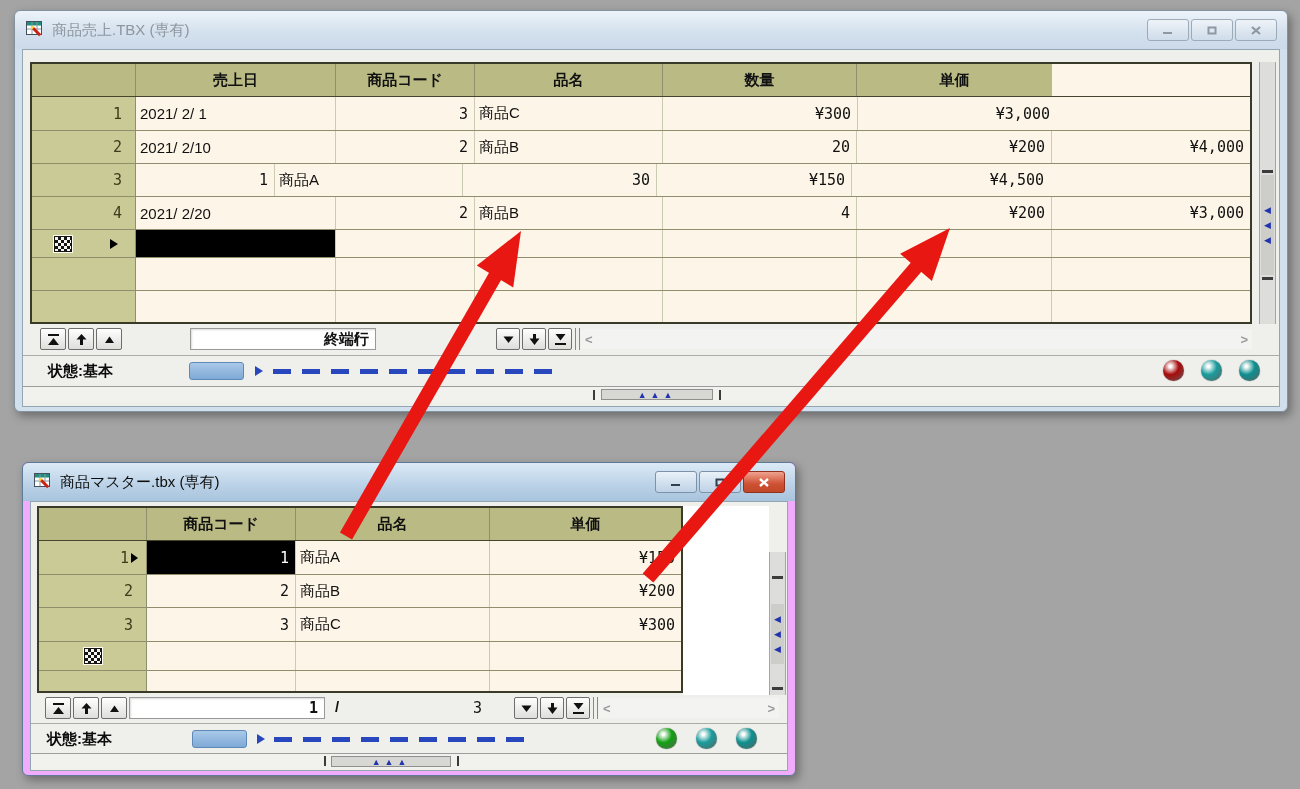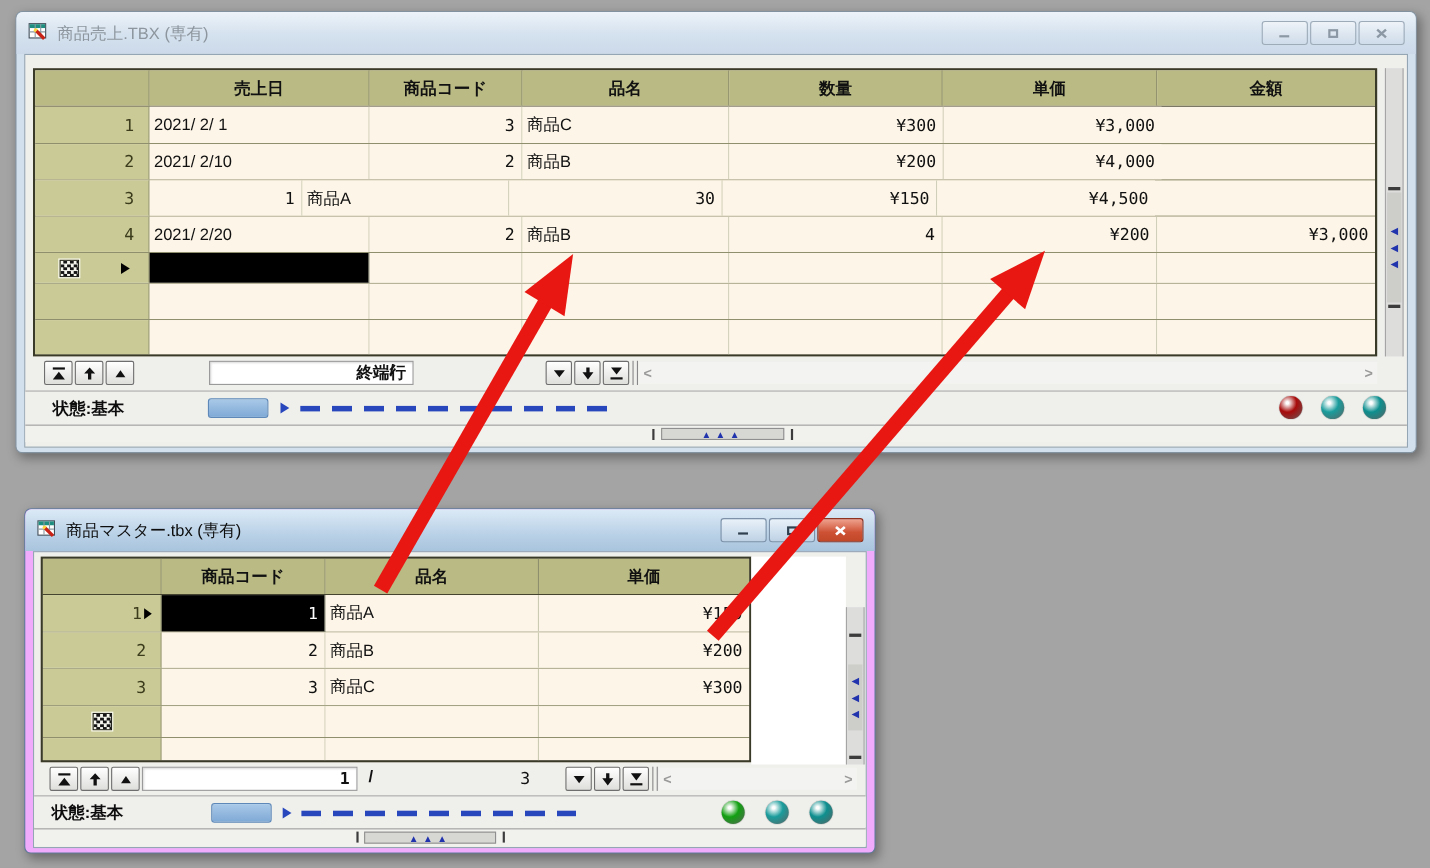--- a/index.html
+++ b/index.html
@@ -114,35 +114,35 @@
   <div class="client">
 
     <div class="tgrid" style="left:7px;top:12px;width:1218px;">
       <div class="trow thead" style="height:33px">
         <div class="tc hc c0"></div>
         <div class="tc hc c1">売上日</div>
         <div class="tc hc c2">商品コード</div>
         <div class="tc hc c3">品名</div>
         <div class="tc hc c4">数量</div>
         <div class="tc hc c5">単価</div>
-        <div class="tc hc c6">金額</div>
       </div>
       <div class="trow" style="height:34px">
         <div class="tc rh c0">1</div>
         <div class="tc cell l c1">2021/ 2/ 1</div>
         <div class="tc cell r c2">3</div>
         <div class="tc cell l c3">商品C</div>
         <div class="tc cell r c5">¥300</div>
         <div class="tc cell r c6">¥3,000</div>
       </div>
       <div class="trow" style="height:33px">
         <div class="tc rh c0">2</div>
         <div class="tc cell l c1">2021/ 2/10</div>
         <div class="tc cell r c2">2</div>
         <div class="tc cell l c3">商品B</div>
+        <div class="tc cell r c4">20</div>
         <div class="tc cell r c5">¥200</div>
         <div class="tc cell r c6">¥4,000</div>
       </div>
       <div class="trow" style="height:33px">
         <div class="tc rh c0">3</div>
         <div class="tc cell r c2">1</div>
         <div class="tc cell l c3">商品A</div>
         <div class="tc cell r c4">30</div>
         <div class="tc cell r c5">¥150</div>
         <div class="tc cell r c6">¥4,500</div>

